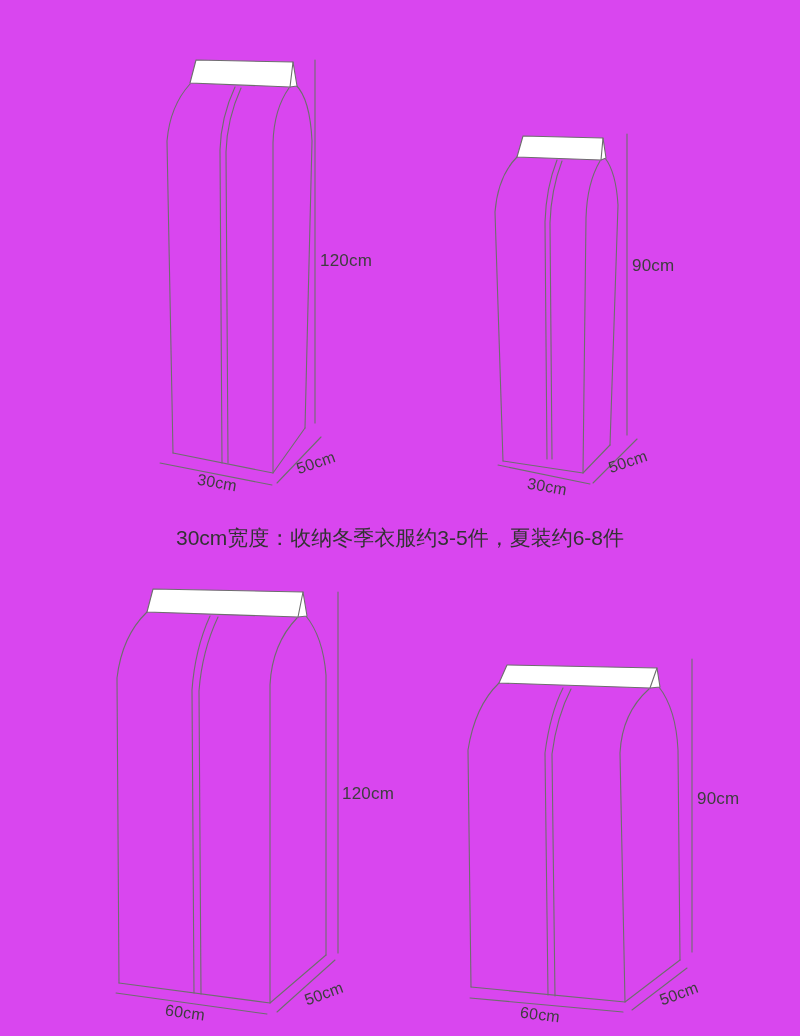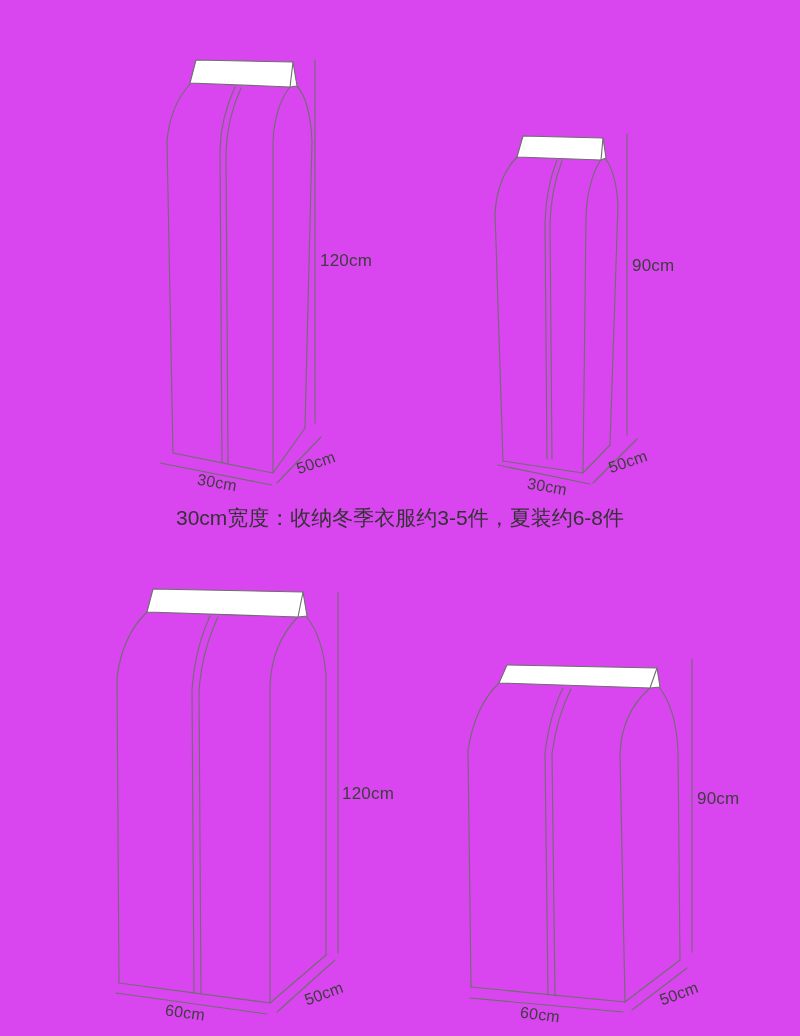--- a/index.html
+++ b/index.html
@@ -29,21 +29,21 @@
     letter-spacing: 0.2px;
     white-space: nowrap;
   }
   .dim-label.height {
     text-align: left;
     font-size: 17px;
   }
   .caption {
     position: absolute;
     left: 0;
-    top: 504px;
+    top: 524px;
     width: 800px;
     text-align: center;
     font-size: 21px;
     color: #333333;
     white-space: nowrap;
   }
 </style>
 </head>
 <body>
 

